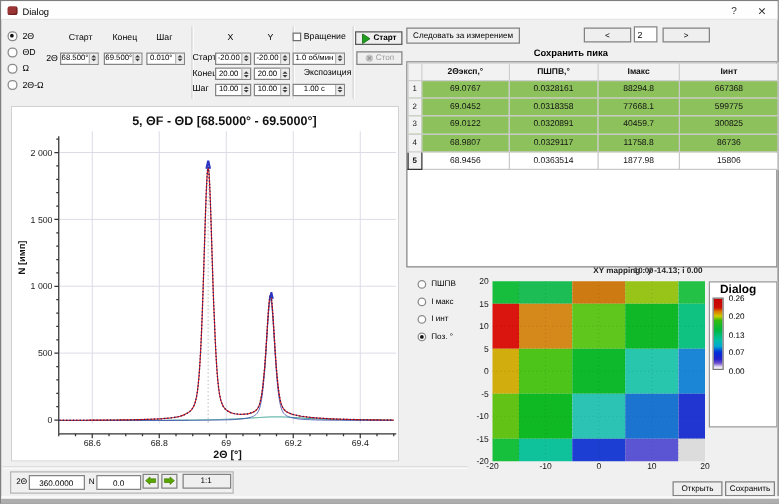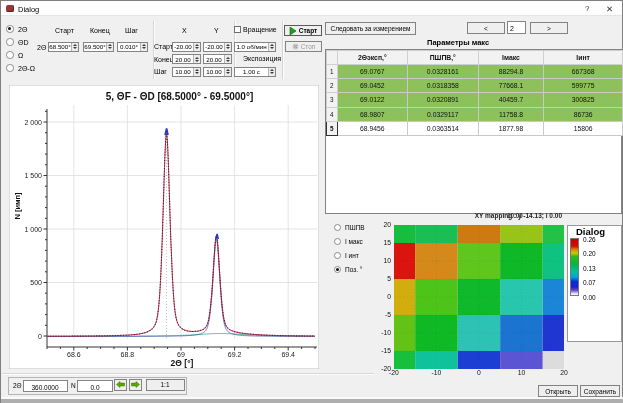--- a/index.html
+++ b/index.html
@@ -114,21 +114,21 @@
         <circle cx="4" cy="4" r="3.4" fill="#c9c9c9"></circle>
         <path d="M2.3,2.3 L5.7,5.7 M5.7,2.3 L2.3,5.7" stroke="#9a9a9a" stroke-width="1.1"></path>
       </svg>Стоп</div>
 
 <div class="btn" style="left:324px;top:21px;width:91px;height:13px;">Следовать за измерением</div>
 <div class="btn" style="left:466px;top:21px;width:38px;height:12px;">&lt;</div>
 <div class="fld" style="left:506px;top:20px;width:19px;height:13px;">
       <span style="position:absolute;left:2px;top:2.5px;font-size:7px;">2</span>
     </div>
 <div class="btn" style="left:529px;top:21px;width:38px;height:12px;">&gt;</div>
-<div class="lbl" style="left:426px;top:36.5px;font-weight:bold;font-size:7.5px;">Параметры макс</div>
+<div class="lbl" style="left:426px;top:36.5px;font-weight:bold;font-size:7.5px;">Сохранить пика</div>
 
 <div class="abs" style="left:324px;top:48px;width:297px;height:165px;background:#fff;border:1px solid #828282;">
 <table style="border-collapse:collapse;width:296px;table-layout:fixed;font-size:6.8px;color:#111;">
 <colgroup>
           <col style="width:10.6px;">
           <col style="width:70.4px;">
           <col style="width:70.6px;">
           <col style="width:65.7px;">
           <col style="width:78.7px;">
         </colgroup>

